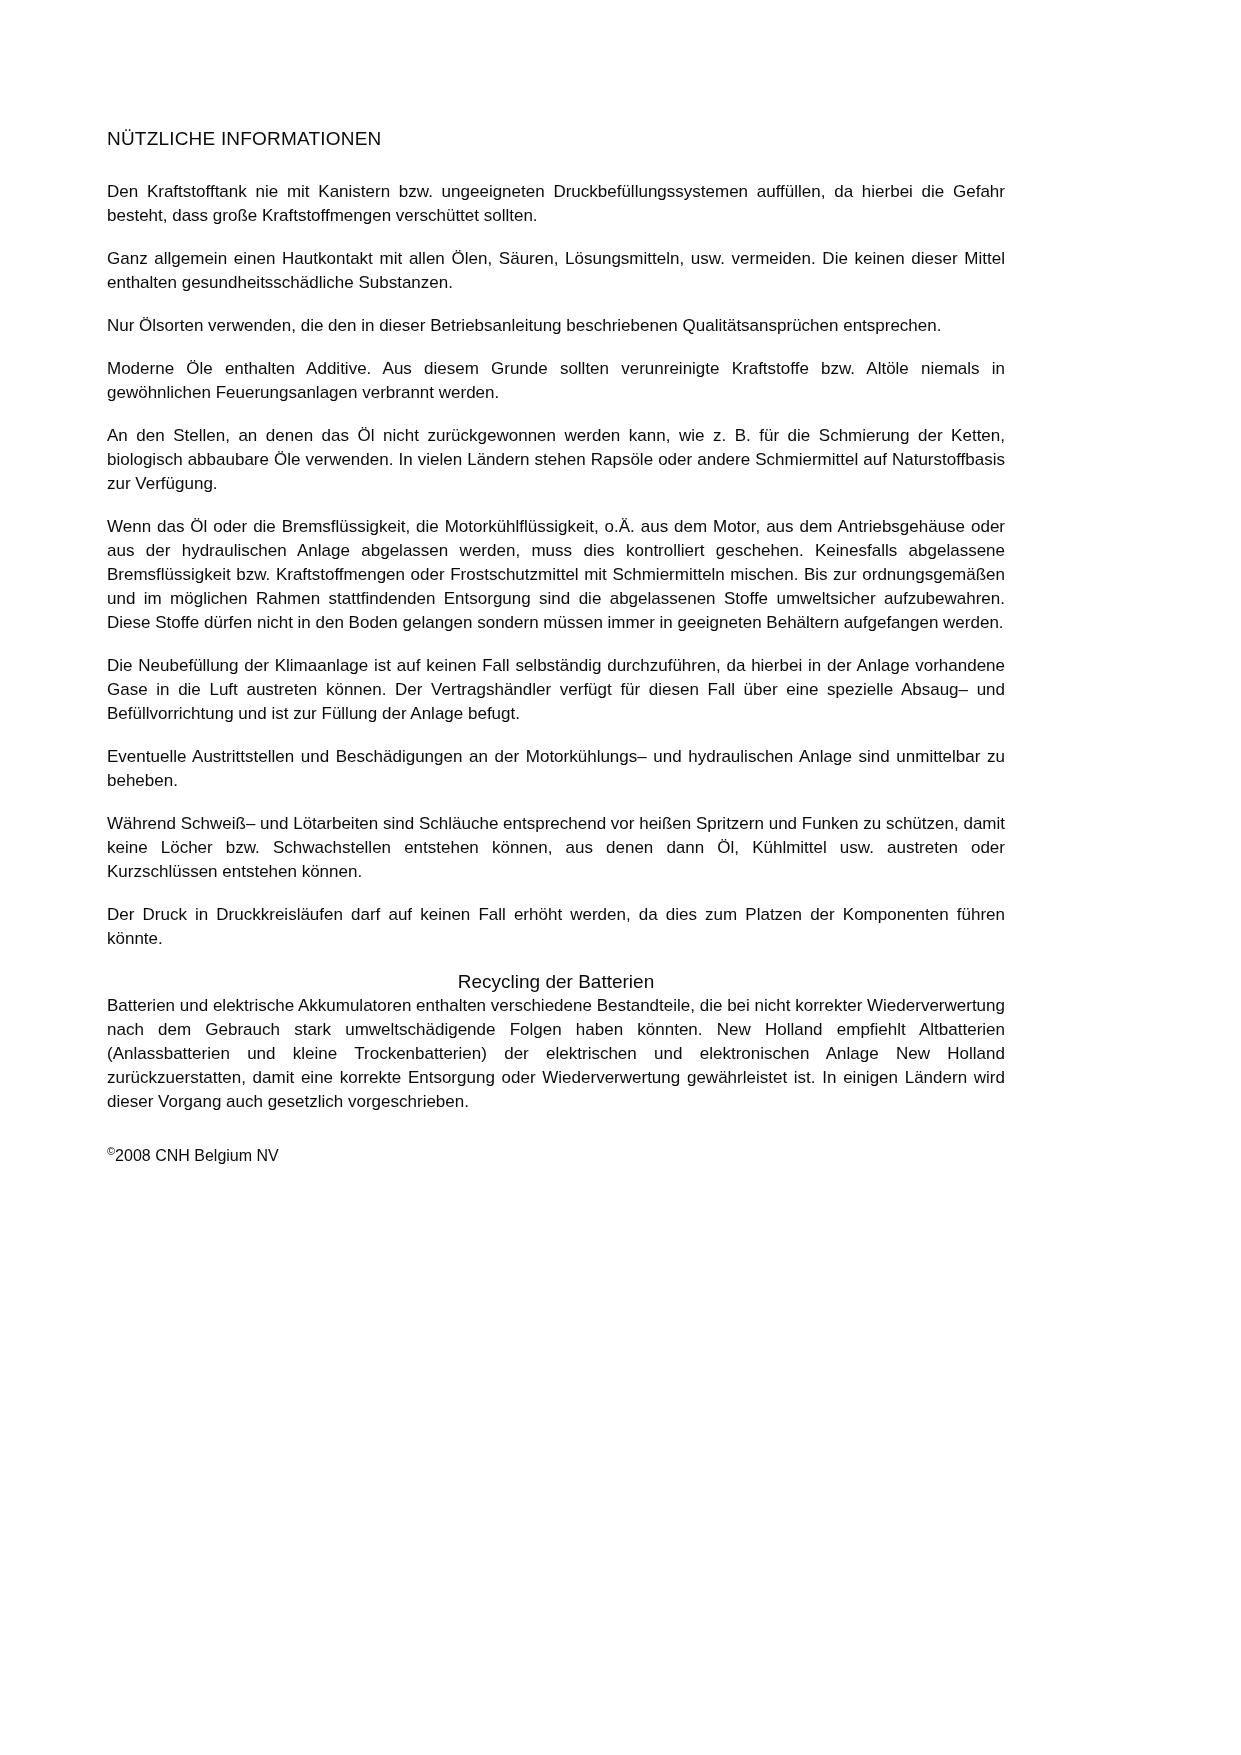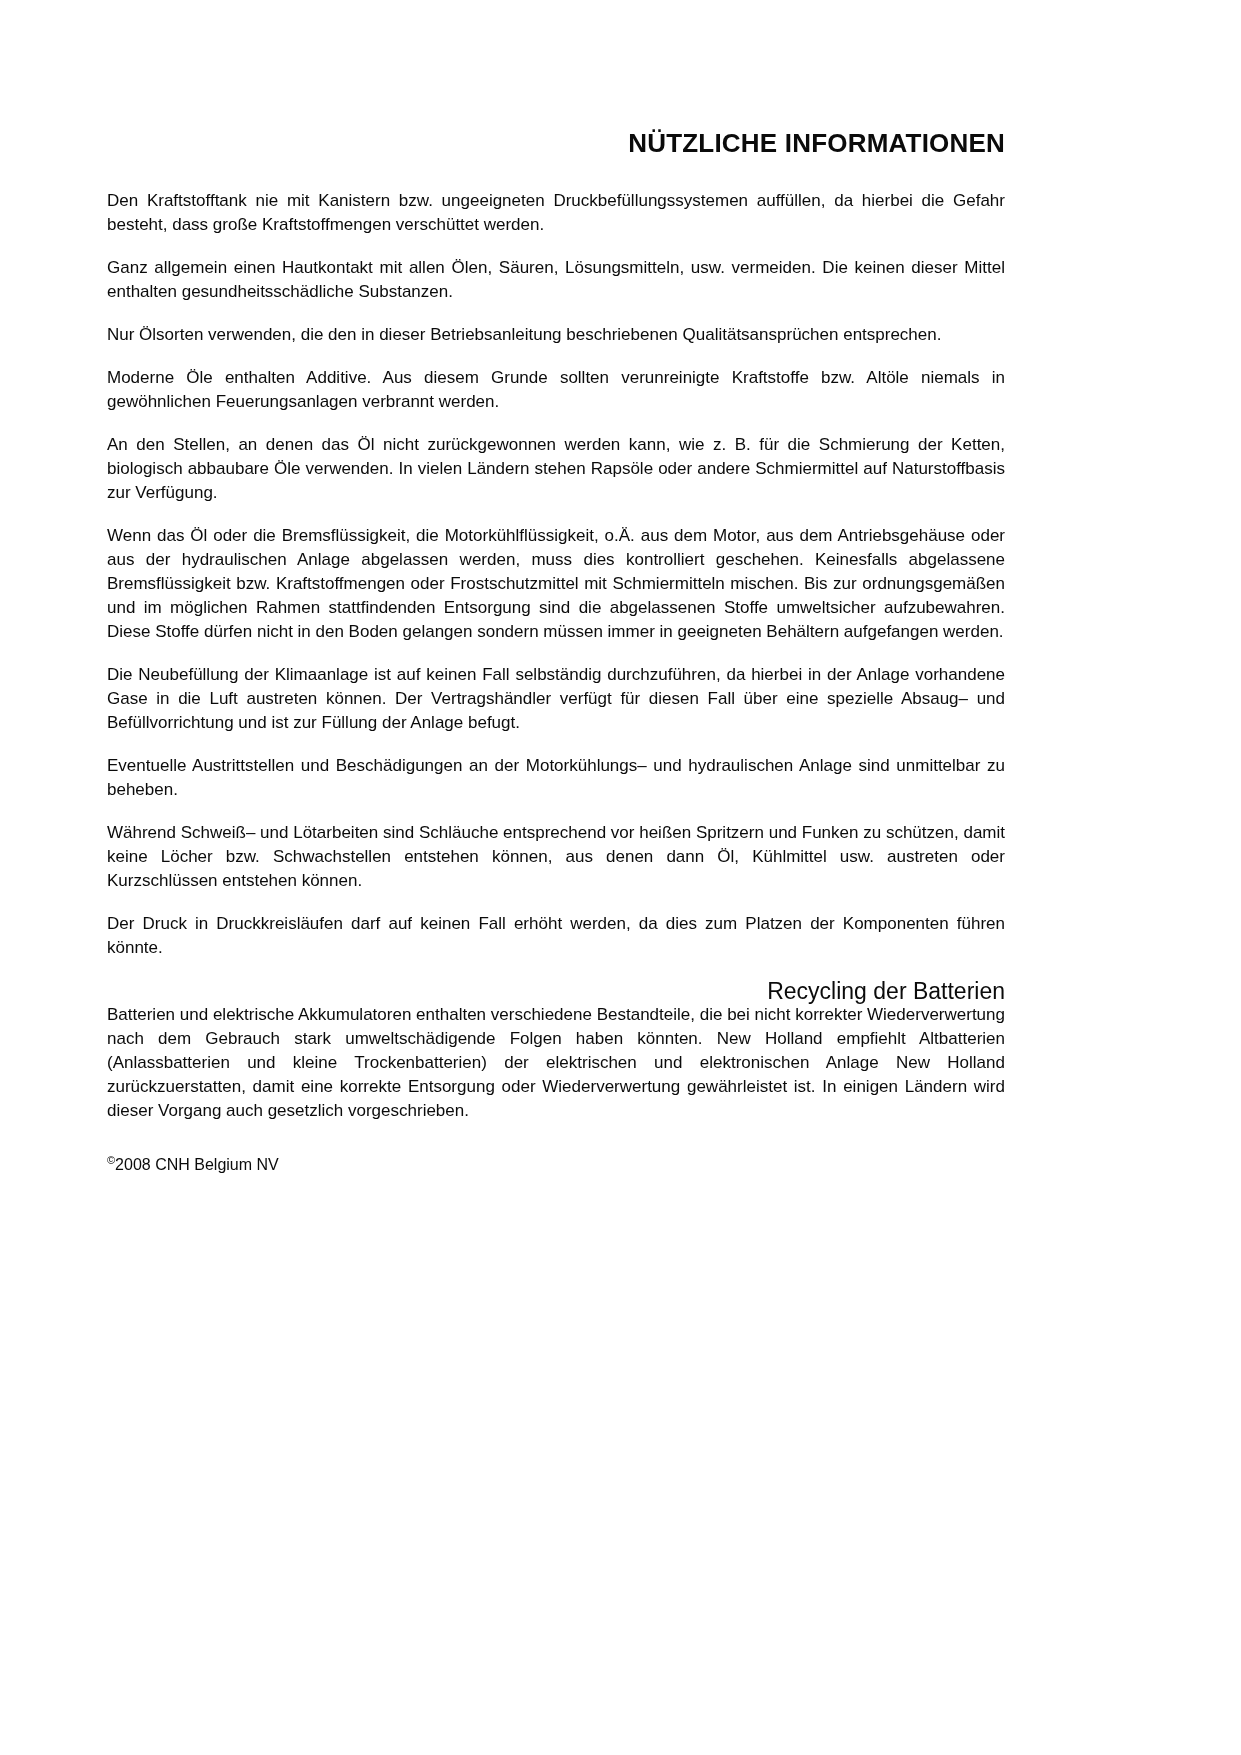--- a/index.html
+++ b/index.html
@@ -14,56 +14,56 @@
       color: #0b0b0b;
     }
     .page {
       box-sizing: border-box;
       width: 1241px;
       height: 1755px;
       padding: 128px 236px 0 107px;
       background: #ffffff;
     }
     .doc-title {
-      font-size: 26px;
-      font-weight: bold;
-      text-align: right;
+      font-size: 19px;
+      font-weight: normal;
+      text-align: left;
       margin: 0 0 30px 0;
       letter-spacing: 0.2px;
     }
     .para {
       font-size: 17px;
       line-height: 24px;
       text-align: justify;
       margin: 0 0 19px 0;
     }
     .heading-line {
-      font-size: 23px;
+      font-size: 19px;
       line-height: 24px;
-      text-align: right;
+      text-align: center;
       margin: 0;
     }
     .copyright {
       margin-top: 26px;
       font-size: 16px;
       line-height: 22px;
     }
     .copyright sup {
       font-size: 11px;
       vertical-align: super;
     }
   </style>
 </head>
 <body>
 
 <div class="page">
 
   <h1 class="doc-title">NÜTZLICHE INFORMATIONEN</h1>
 
-  <p class="para">Den Kraftstofftank nie mit Kanistern bzw. ungeeigneten Druckbefüllungssystemen auffüllen, da hierbei die Gefahr besteht, dass große Kraftstoffmengen verschüttet werden.</p>
+  <p class="para">Den Kraftstofftank nie mit Kanistern bzw. ungeeigneten Druckbefüllungssystemen auffüllen, da hierbei die Gefahr besteht, dass große Kraftstoffmengen verschüttet sollten.</p>
 
   <p class="para">Ganz allgemein einen Hautkontakt mit allen Ölen, Säuren, Lösungsmitteln, usw. vermeiden. Die keinen dieser Mittel enthalten gesundheitsschädliche Substanzen.</p>
 
   <p class="para">Nur Ölsorten verwenden, die den in dieser Betriebsanleitung beschriebenen Qualitätsansprüchen entsprechen.</p>
 
   <p class="para">Moderne Öle enthalten Additive. Aus diesem Grunde sollten verunreinigte Kraftstoffe bzw. Altöle niemals in gewöhnlichen Feuerungsanlagen verbrannt werden.</p>
 
   <p class="para">An den Stellen, an denen das Öl nicht zurückgewonnen werden kann, wie z. B. für die Schmierung der Ketten, biologisch abbaubare Öle verwenden. In vielen Ländern stehen Rapsöle oder andere Schmiermittel auf Naturstoffbasis zur Verfügung.</p>
 
   <p class="para">Wenn das Öl oder die Bremsflüssigkeit, die Motorkühlflüssigkeit, o.Ä. aus dem Motor, aus dem Antriebsgehäuse oder aus der hydraulischen Anlage abgelassen werden, muss dies kontrolliert geschehen. Keinesfalls abgelassene Bremsflüssigkeit bzw. Kraftstoffmengen oder Frostschutzmittel mit Schmiermitteln mischen. Bis zur ordnungsgemäßen und im möglichen Rahmen stattfindenden Entsorgung sind die abgelassenen Stoffe umweltsicher aufzubewahren. Diese Stoffe dürfen nicht in den Boden gelangen sondern müssen immer in geeigneten Behältern aufgefangen werden.</p>

